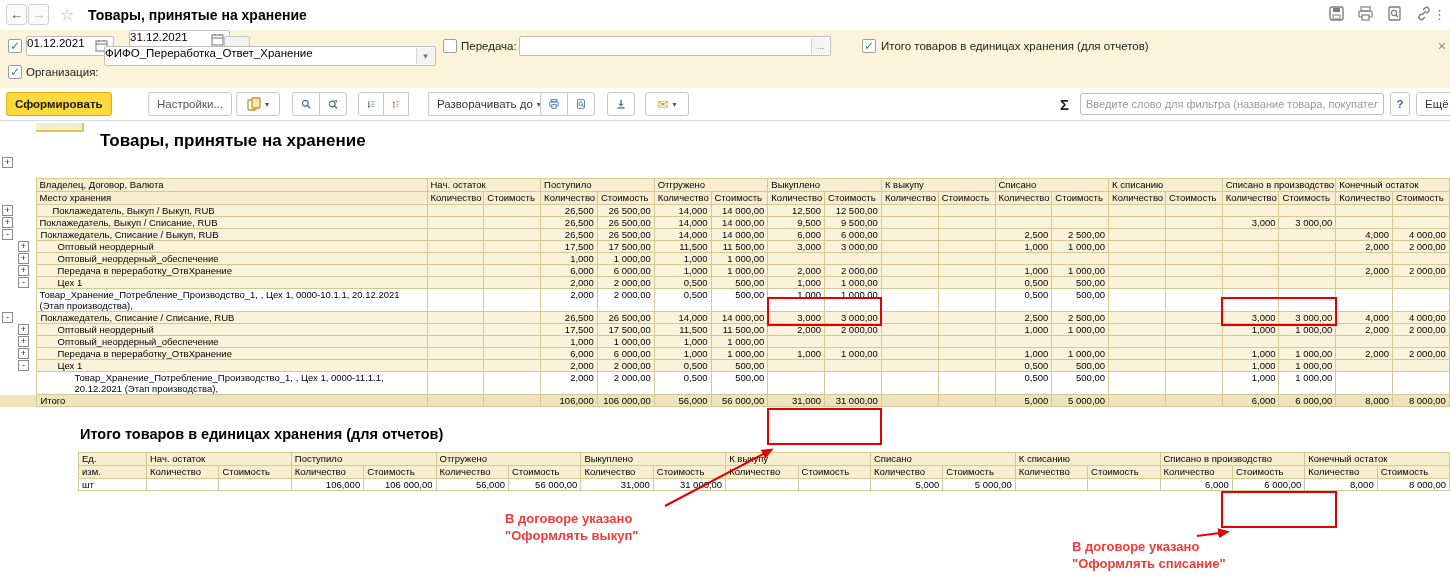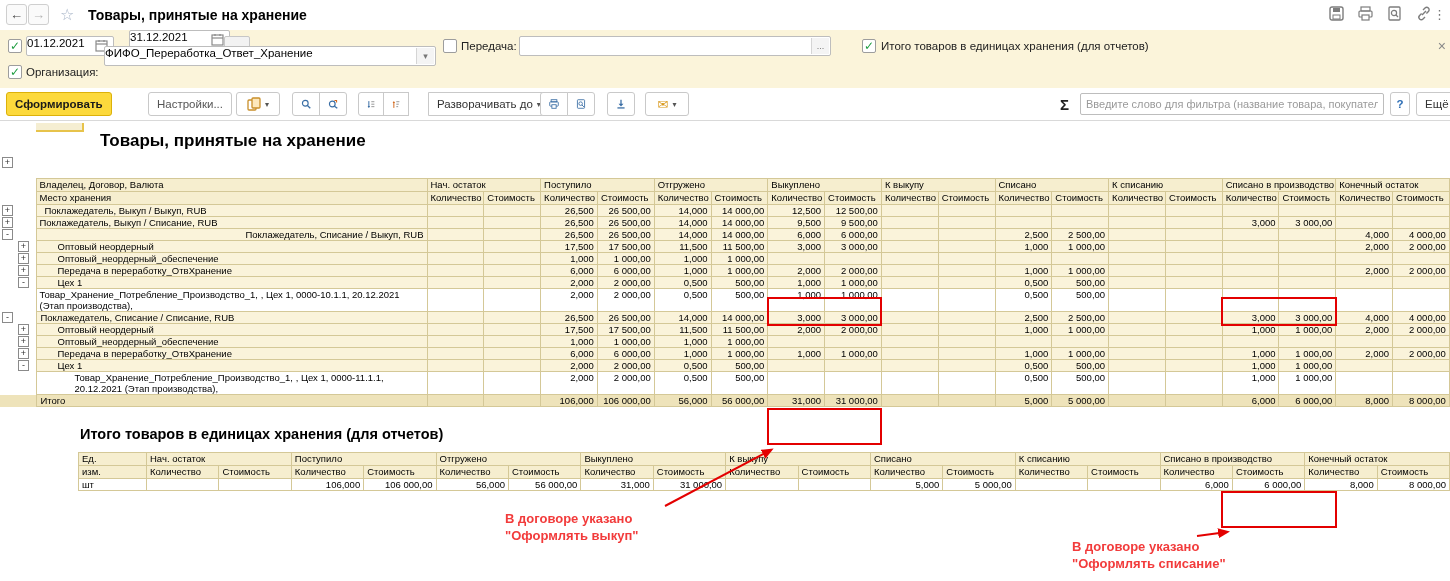--- a/index.html
+++ b/index.html
@@ -295,21 +295,21 @@
           <td class="h">Стоимость</td>
           <td class="h">Количество</td>
           <td class="h">Стоимость</td>
           <td class="h">Количество</td>
           <td class="h">Стоимость</td>
           <td class="h">Количество</td>
           <td class="h">Стоимость</td>
         </tr>
         <tr>
           <td class="gut"><span class="exp lvl1">+</span></td>
-          <td class="name" style="padding-left: 8px;">Поклажедатель, Выкуп / Выкуп, RUB</td>
+          <td class="name" style="padding-left: 16px;">Поклажедатель, Выкуп / Выкуп, RUB</td>
           <td class="n"></td>
           <td class="n"></td>
           <td class="n">26,500</td>
           <td class="n">26 500,00</td>
           <td class="n">14,000</td>
           <td class="n">14 000,00</td>
           <td class="n">12,500</td>
           <td class="n">12 500,00</td>
           <td class="n"></td>
           <td class="n"></td>
@@ -339,21 +339,21 @@
           <td class="n"></td>
           <td class="n"></td>
           <td class="n"></td>
           <td class="n">3,000</td>
           <td class="n">3 000,00</td>
           <td class="n"></td>
           <td class="n"></td>
         </tr>
         <tr>
           <td class="gut"><span class="exp lvl1">-</span></td>
-          <td class="name" style="padding-left: 4px; text-align: right;">Поклажедатель, Списание / Выкуп, RUB</td>
+          <td class="name" style="padding-left: 4px;">Поклажедатель, Списание / Выкуп, RUB</td>
           <td class="n"></td>
           <td class="n"></td>
           <td class="n">26,500</td>
           <td class="n">26 500,00</td>
           <td class="n">14,000</td>
           <td class="n">14 000,00</td>
           <td class="n">6,000</td>
           <td class="n">6 000,00</td>
           <td class="n"></td>
           <td class="n"></td>

